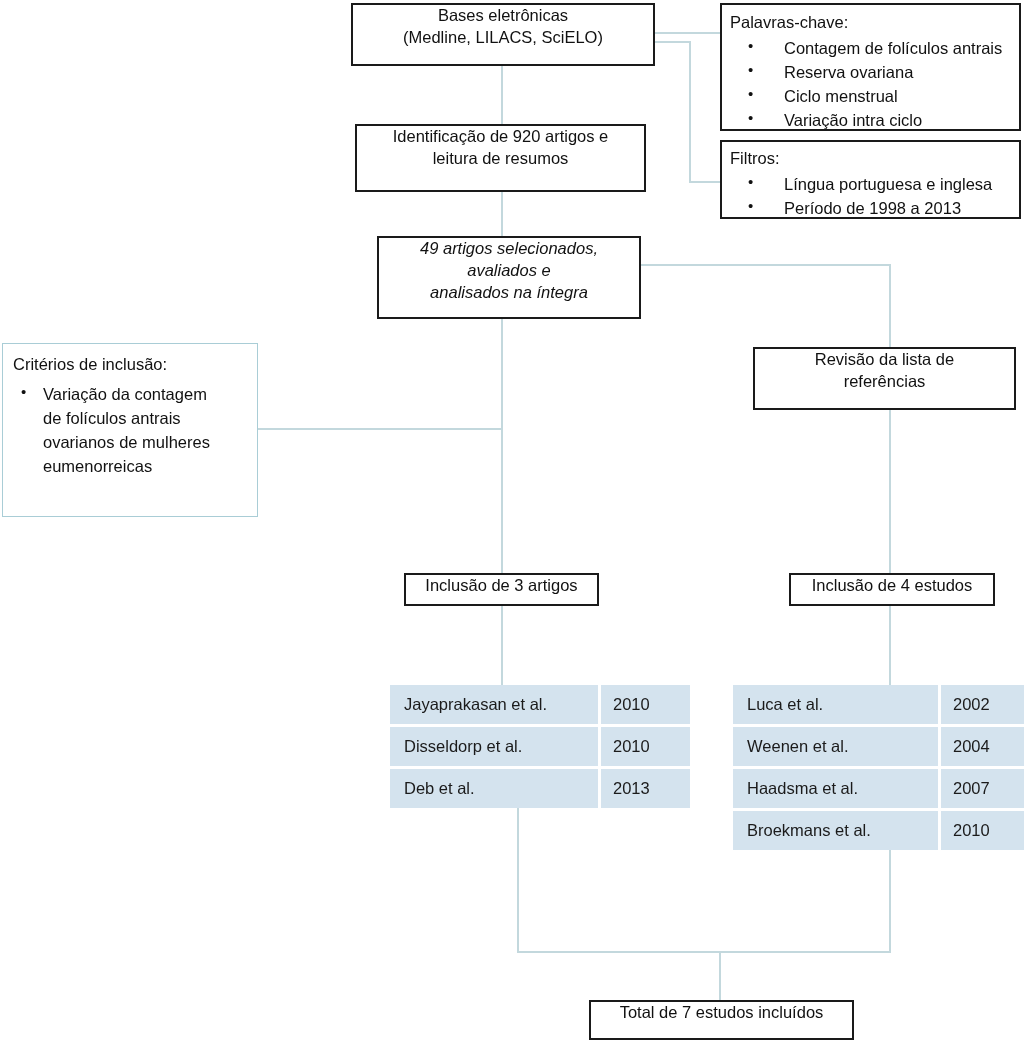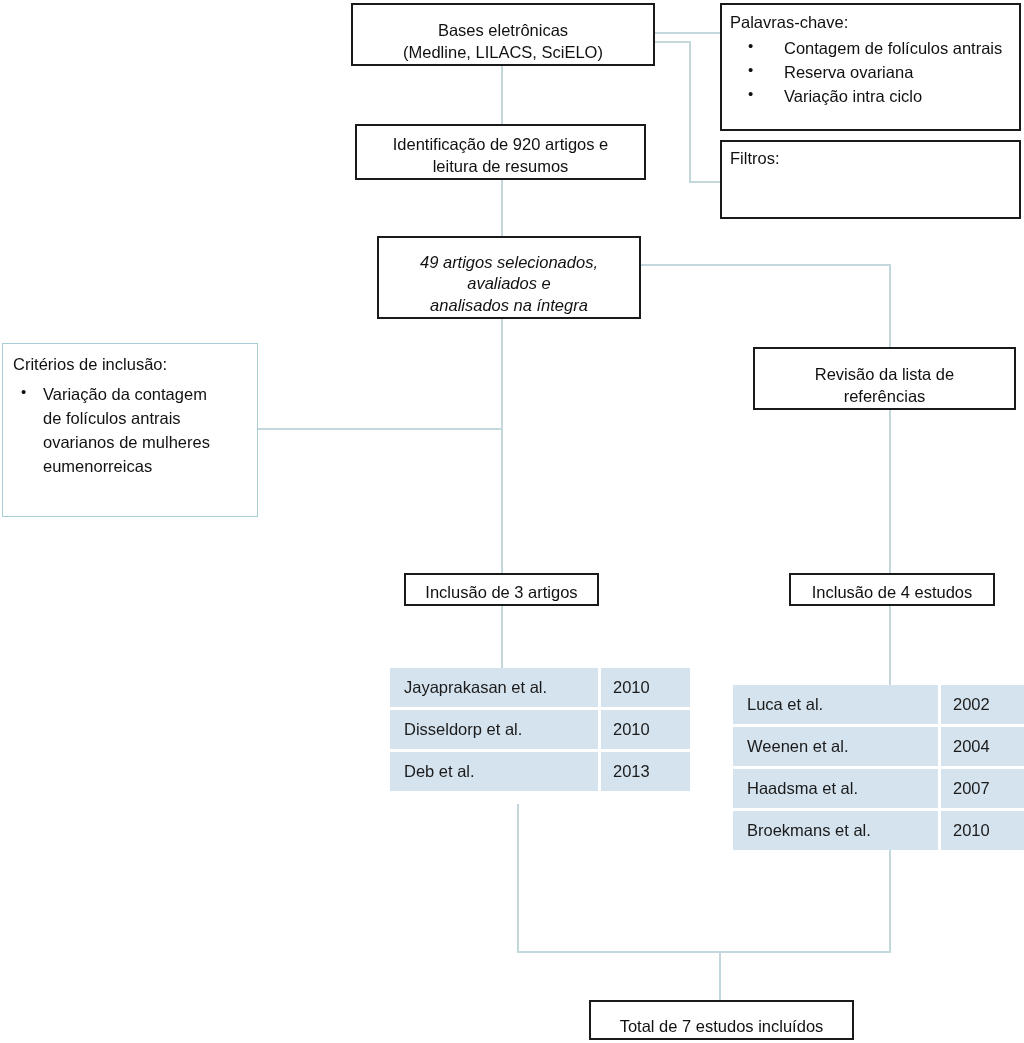--- a/index.html
+++ b/index.html
@@ -14,21 +14,21 @@
     background: #ffffff;
     font-family: "Liberation Sans", sans-serif;
     overflow: hidden;
   }
   .box {
     position: absolute;
     box-sizing: border-box;
     border: 2px solid #1a1a1a;
     background: #ffffff;
     display: flex;
-    align-items: flex-end;
+    align-items: flex-start;
     justify-content: center;
     text-align: center;
     color: #111111;
     font-size: 16.5px;
     line-height: 1.32;
     z-index: 3;
   }
   .box.left-align {
     justify-content: flex-start;
     text-align: left;
@@ -155,35 +155,40 @@
       <div>(Medline, LILACS, SciELO)</div>
     </div>
   </div>
 
   <div class="box left-align" style="left:720px; top:3px; width:301px; height:128px; padding-top:7px;">
     <div class="box-inner">
       <p class="listbox-title">Palavras-chave:</p>
       <ul class="bullets">
         <li>Contagem de folículos antrais</li>
         <li>Reserva ovariana</li>
+        <li>Ciclo menstrual</li>
         <li>Variação intra ciclo</li>
       </ul>
     </div>
   </div>
 
-  <div class="box" style="left:355px; top:124px; width:291px; height:56px;">
+  <div class="box" style="left:355px; top:124px; width:291px; height:68px;">
     <div class="box-inner">
       <div>Identificação de 920 artigos e</div>
       <div>leitura de resumos</div>
     </div>
   </div>
 
   <div class="box left-align" style="left:720px; top:140px; width:301px; height:79px; padding-top:6px;">
     <div class="box-inner">
       <p class="listbox-title">Filtros:</p>
+      <ul class="bullets">
+        <li>Língua portuguesa e inglesa</li>
+        <li>Período de 1998 a 2013</li>
+      </ul>
     </div>
   </div>
 
   <div class="box" style="left:377px; top:236px; width:264px; height:83px;font-style:italic;">
     <div class="box-inner">
       <div>49 artigos selecionados,</div>
       <div>avaliados e</div>
       <div>analisados na íntegra</div>
     </div>
   </div>
@@ -205,21 +210,21 @@
   </div>
 
   <div class="box" style="left:404px; top:573px; width:195px; height:33px;">
     <div class="box-inner">Inclusão de 3 artigos</div>
   </div>
 
   <div class="box" style="left:789px; top:573px; width:206px; height:33px;">
     <div class="box-inner">Inclusão de 4 estudos</div>
   </div>
 
-  <div class="studytable" style="left:390px; top:668px;">
+  <div class="studytable" style="left:390px; top:685px;">
     <div class="row">
       <div class="cell name" style="width:208px;">Jayaprakasan et al.</div>
       <div class="cell year" style="width:89px;">2010</div>
     </div>
     <div class="row">
       <div class="cell name" style="width:208px;">Disseldorp et al.</div>
       <div class="cell year" style="width:89px;">2010</div>
     </div>
     <div class="row">
       <div class="cell name" style="width:208px;text-align:center;">Deb et al.</div>

